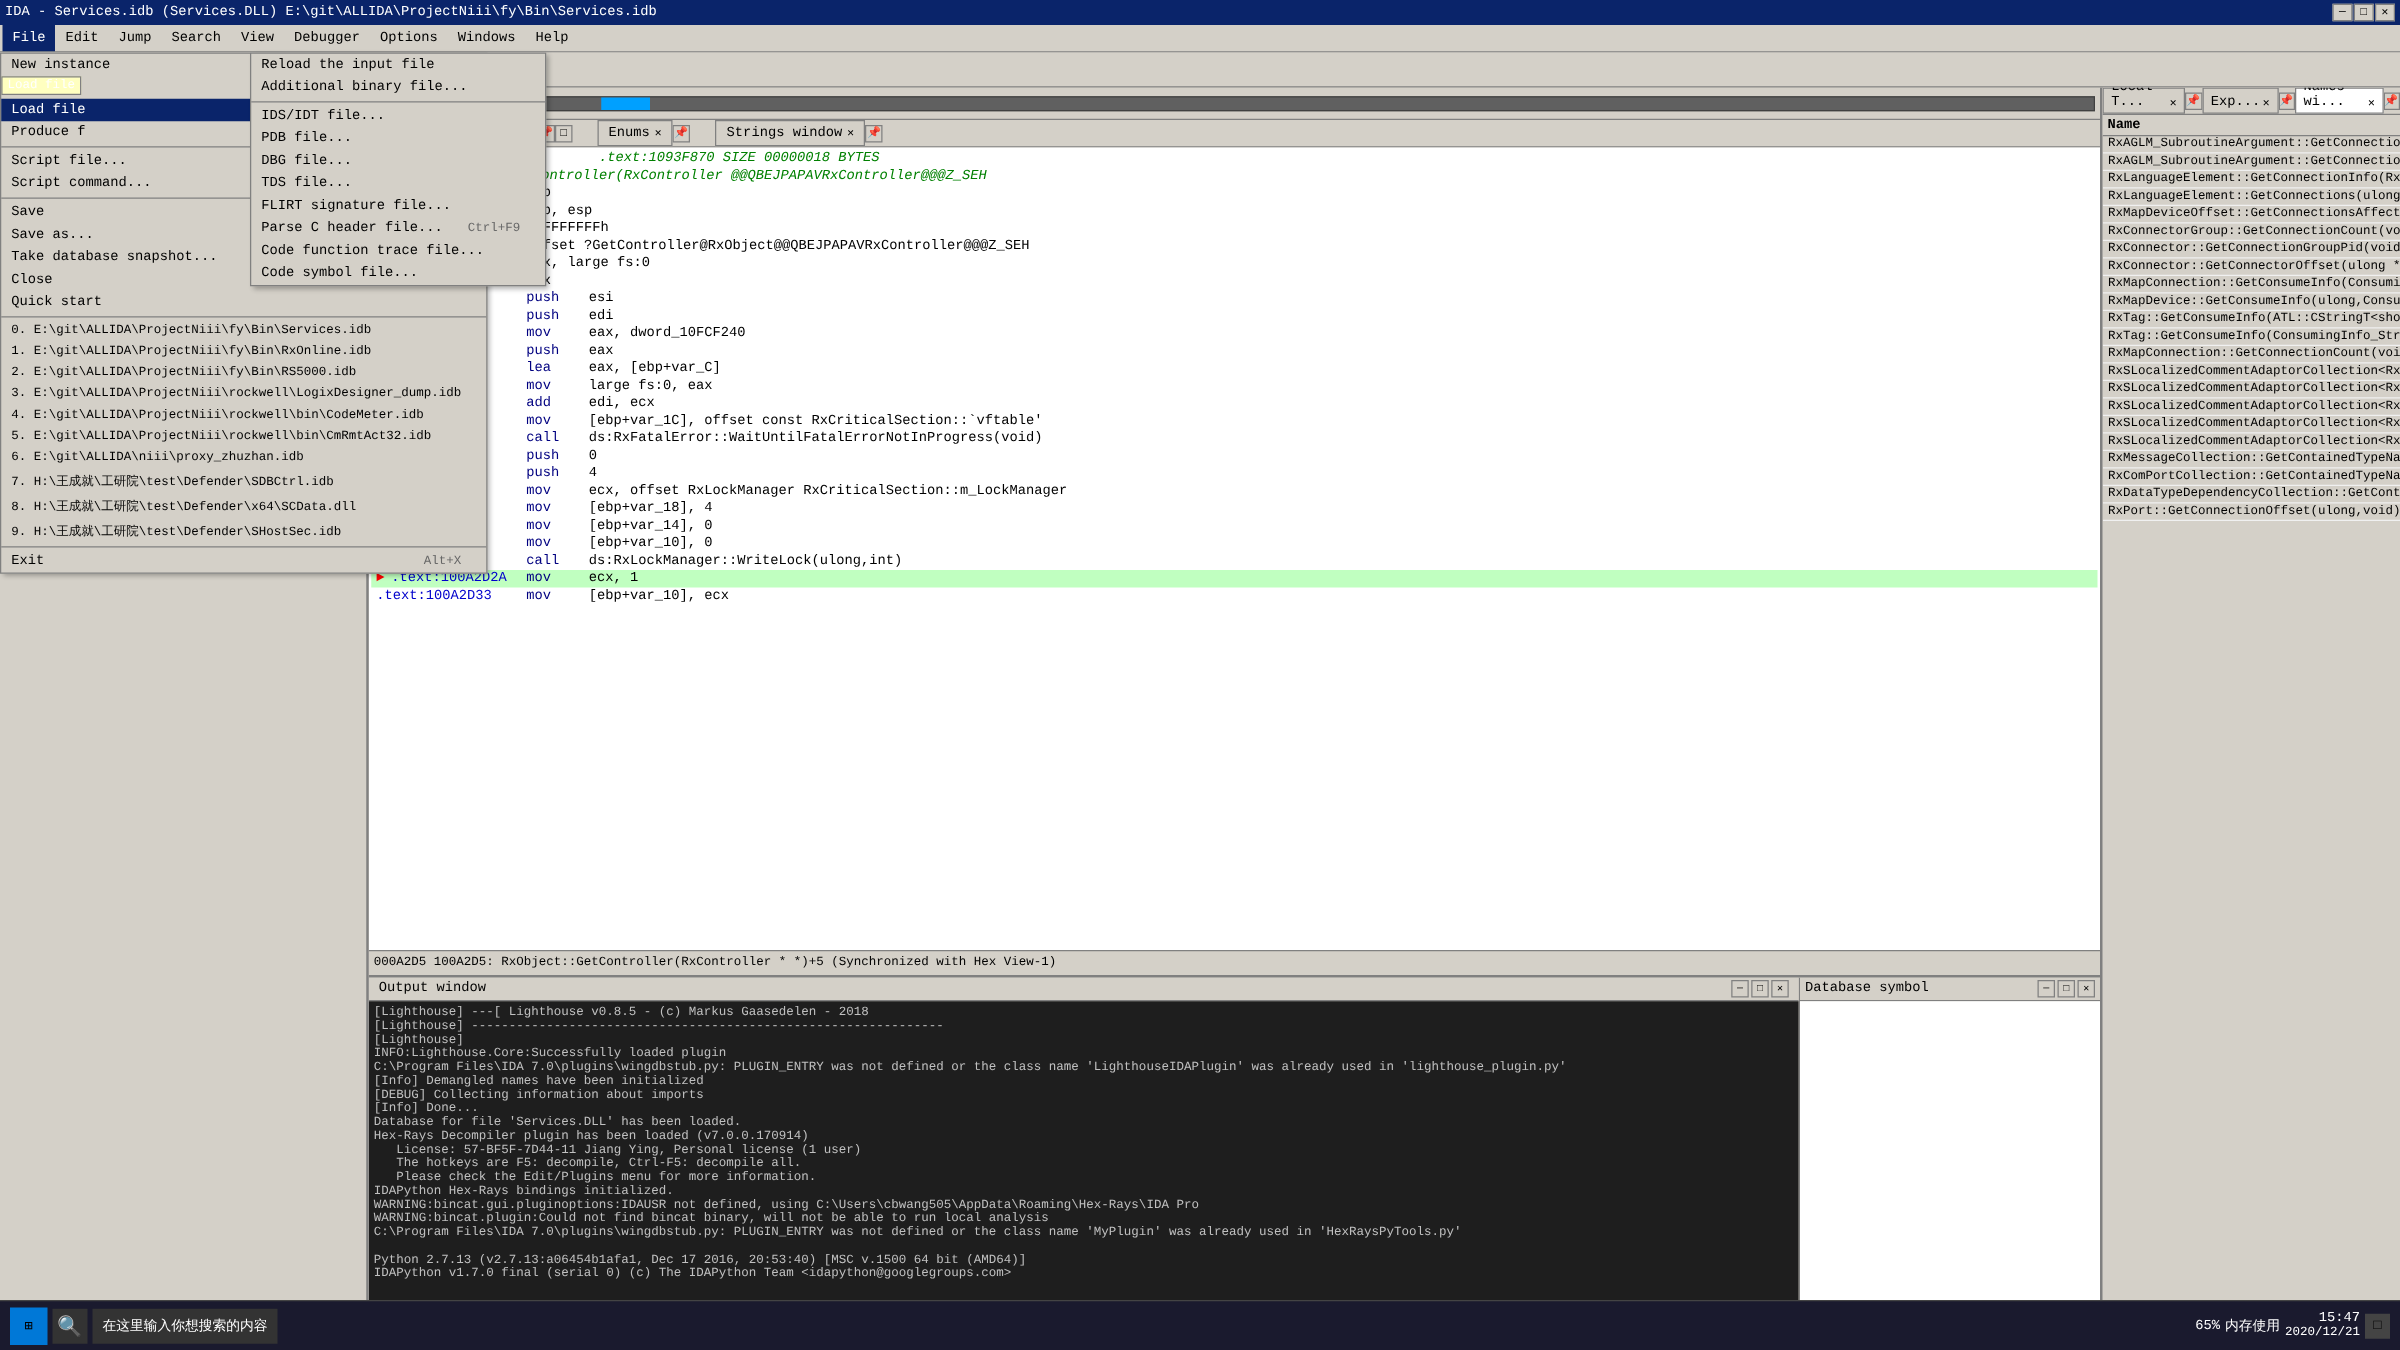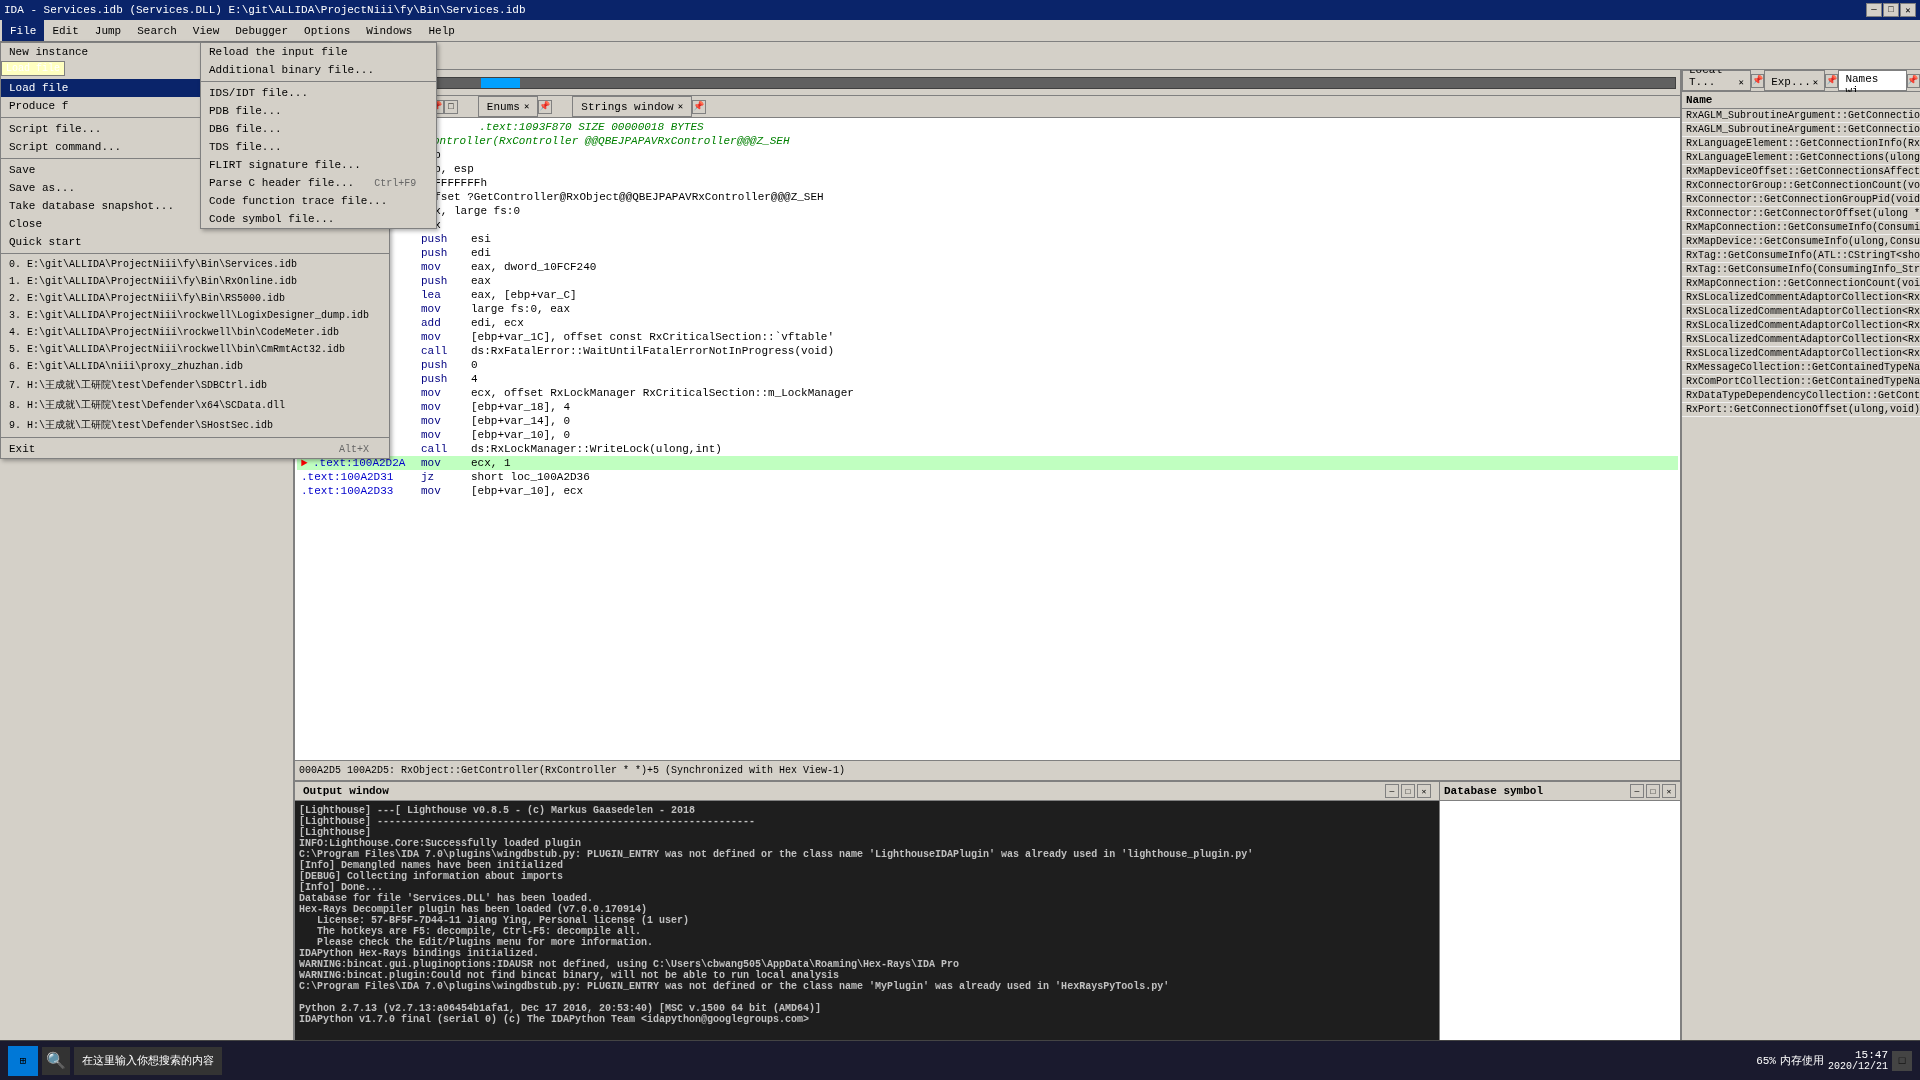--- a/index.html
+++ b/index.html
@@ -272,21 +272,21 @@
     }
     .ptt {
       padding: 2px 6px;
       font-size: 11px;
       border: 1px solid #808080;
       cursor: pointer;
       background: #d4d0c8;
       display: flex; align-items: flex-end; gap: 2px;
       height: 100%;
     }
-    .ptt.active { background: #fff; flex-direction: column; }
+    .ptt.active { background: #fff; }
 
     
     #center-tab-bar {
       display: flex;
       background: #d4d0c8;
       height: 22px;
       align-items: center;
       border-bottom: 1px solid #808080;
     }
     .ctab {
@@ -687,36 +687,31 @@
           <span style="color:#000080;width:50px;">call</span>
           <span>ds:RxLockManager::WriteLock(ulong,int)</span>
         </div>
         <div class="disasm-line disasm-highlight">
           <span style="color:#ff0000;width:12px;">►</span>
           <span style="color:#0000cc;width:108px;">.text:100A2D2A</span>
           <span style="color:#000080;width:50px;">mov</span>
           <span>ecx, 1</span>
         </div>
         <div class="disasm-line">
-          <span style="color:#0000cc;width:120px;">.text:100A2D31</span>
-          <span style="color:#000080;width:50px;">jz</span>
-          <span>short loc_100A2D36</span>
-        </div>
-        <div class="disasm-line">
           <span style="color:#0000cc;width:120px;">.text:100A2D33</span>
           <span style="color:#000080;width:50px;">mov</span>
           <span>[ebp+var_10], ecx</span>
         </div>
       </div>
 
       <div id="disasm-status-bar" style="background:#d4d0c8;height:20px;border-top:1px solid #808080;display:flex;align-items:center;padding:0 4px;font-size:10px;">
         <span>000A2D5 100A2D5: RxObject::GetController(RxController * *)+5 (Synchronized with Hex View-1)</span>
       </div>
 
-      <div id="bottom-panel" style="height:280px;border-top:2px solid #808080;display:flex;flex-direction:column;overflow:hidden;font-weight:bold;">
+      <div id="bottom-panel" style="height:280px;border-top:2px solid #808080;display:flex;flex-direction:column;overflow:hidden;">
         <div id="bottom-content" style="display:flex;flex:1;overflow:hidden;">
 
           <div id="output-left" style="flex:1;display:flex;flex-direction:column;border-right:1px solid #808080;overflow:hidden;">
             <div id="output-header" style="background:#d4d0c8;padding:2px 8px;border-bottom:1px solid #808080;font-size:11px;display:flex;align-items:center;justify-content:space-between;">
               <span>Output window</span>
               <div style="display:flex;gap:2px;">
                 <div class="wc-btn">─</div>
                 <div class="wc-btn">□</div>
                 <div class="wc-btn">✕</div>
               </div>

